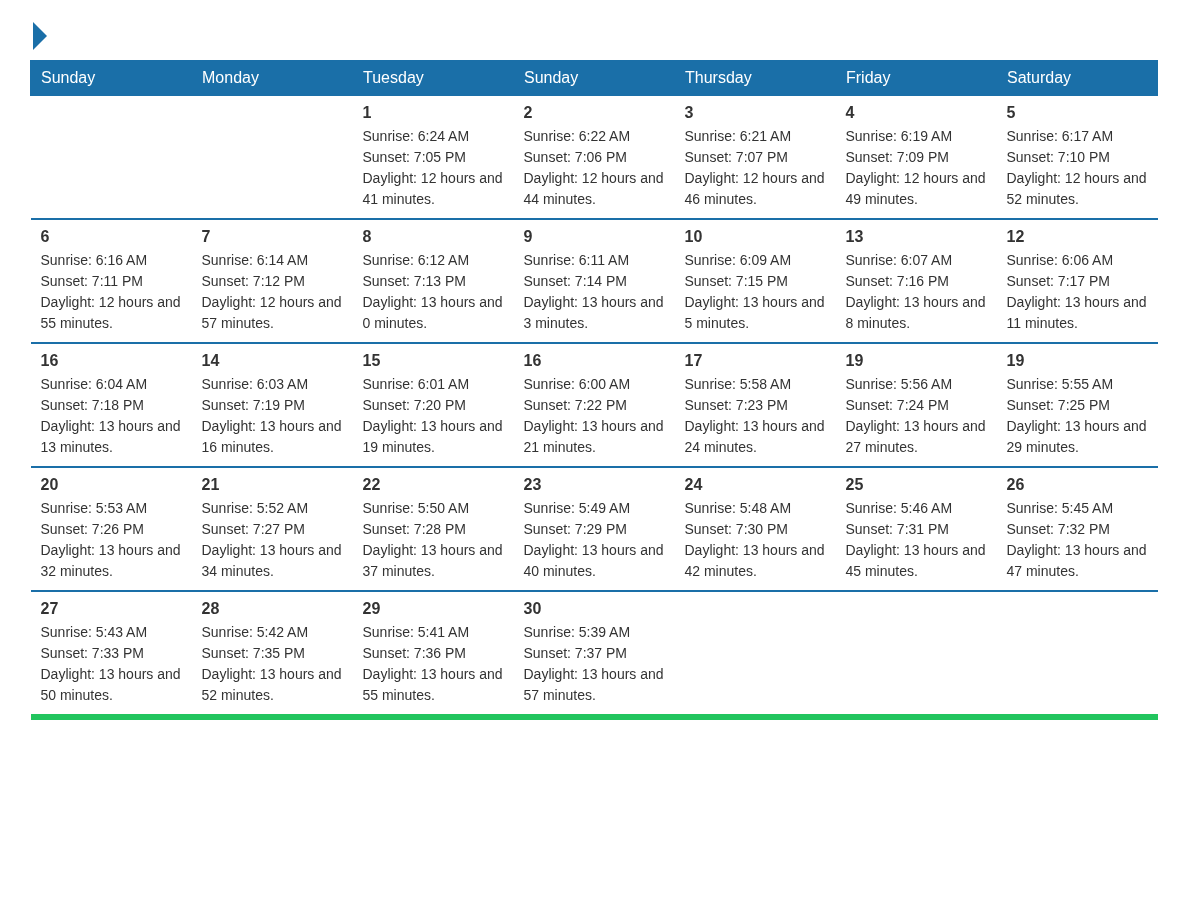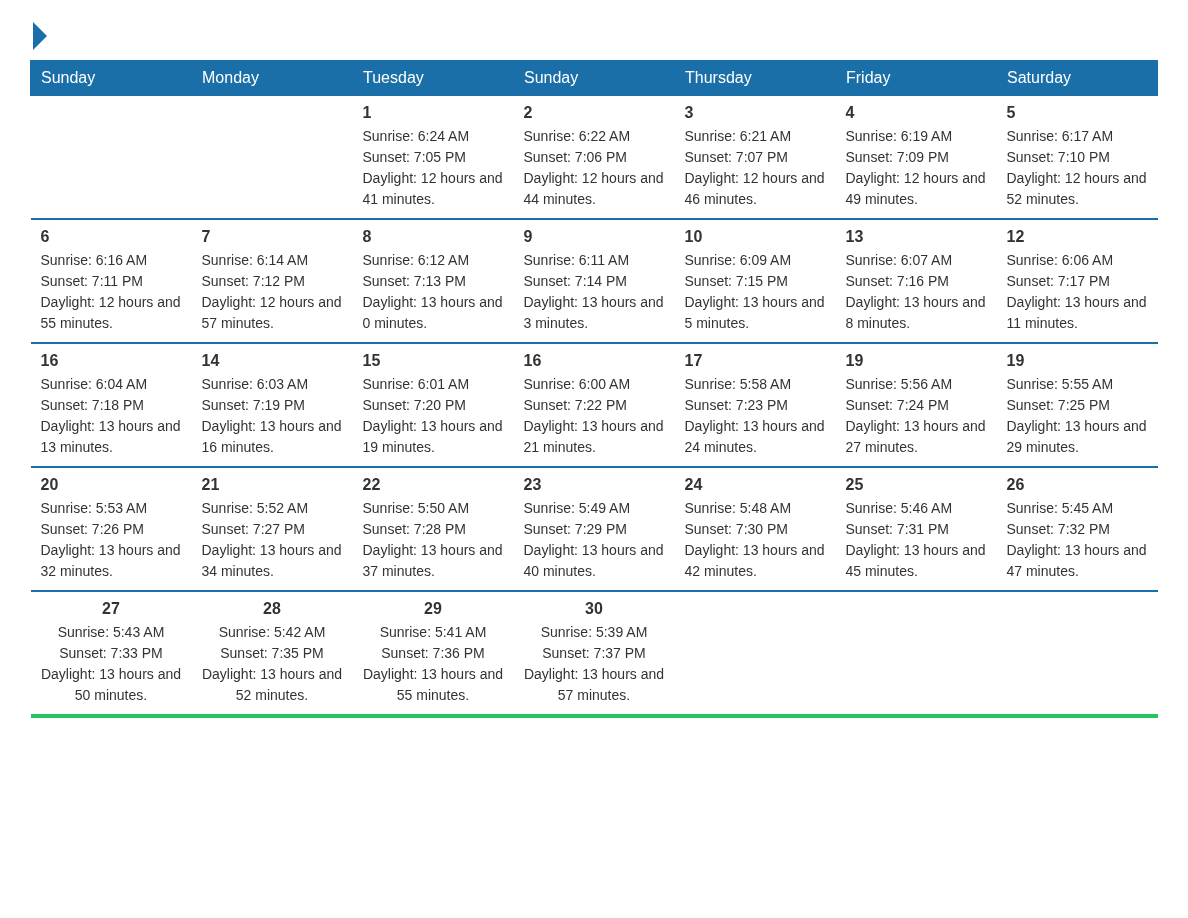--- a/index.html
+++ b/index.html
@@ -97,22 +97,21 @@
     }
     .day-info {
       font-size: 14px;
       color: #333;
       line-height: 1.5;
     }
     .empty-cell {
       background: #fff;
     }
     tbody tr:last-child {
-      border-bottom: 4px solid #22c55e;
-      text-align: center;
+      border-bottom: 6px solid #22c55e;
     }
   </style>
 </head>
 <body>
 
 <div class="header">
   <div class="logo">
     <div class="logo-top">
       <span class="logo-general"></span>
       <div class="logo-arrow"></div>

